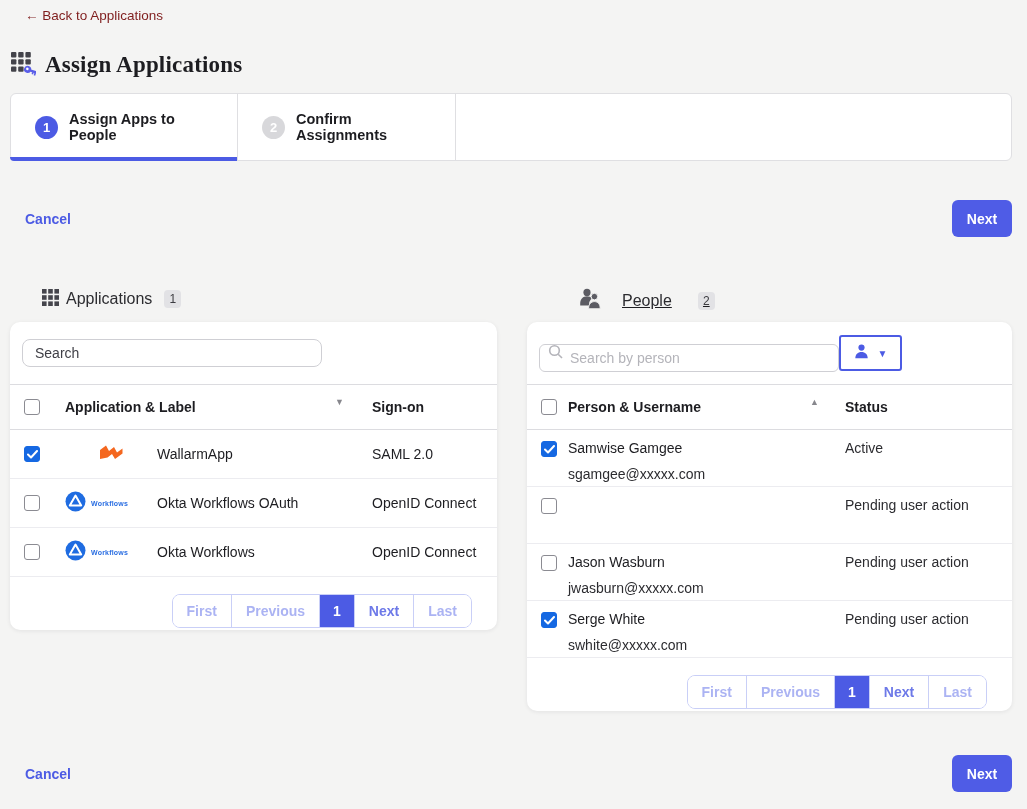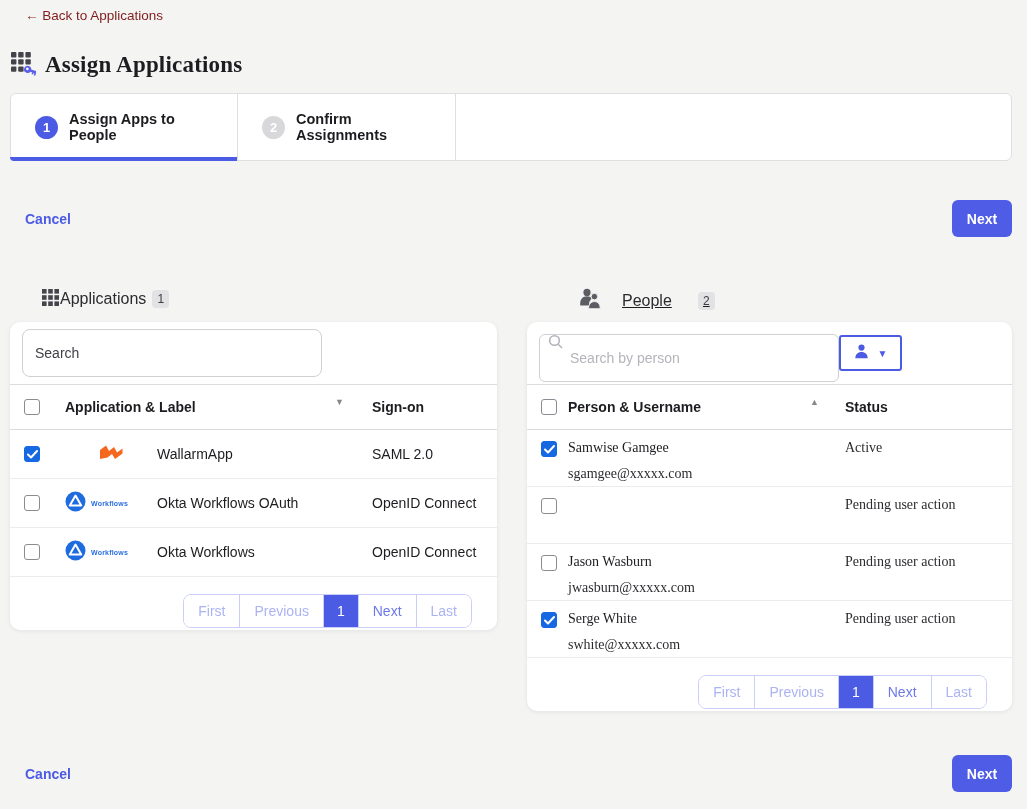--- a/index.html
+++ b/index.html
@@ -29,68 +29,68 @@
   .step-circle { width:23px; height:23px; border-radius:50%; display:flex; align-items:center; justify-content:center; font-size:13px; font-weight:bold; color:#fff; flex:0 0 auto; }
   .step-circle.active { background:#4c5be4; }
   .step-circle.inactive { background:#d8d8db; }
   .tab.active:after { content:""; position:absolute; left:-1px; right:0; bottom:-1px; height:4px; background:#4c5be4; border-bottom-left-radius:4px; }
 
   
   .link-accent { color:#4c5be4; font-size:14px; font-weight:bold; text-decoration:none; cursor:pointer; }
   .btn-primary { background:#4f5ce6; color:#fff; font-size:14px; font-weight:bold; border:none; border-radius:6px; width:60px; height:37px; cursor:pointer; font-family:inherit; }
 
   
-  .section-head { display:flex; align-items:center; gap:0; }
+  .section-head { display:flex; align-items:center; gap:6px; }
   .section-title { font-size:16px; color:#2c2c30; }
   .count-badge { background:#e2e2e5; color:#3c3c41; font-size:12px; border-radius:4px; min-width:17px; height:18px; padding:0 4px; display:flex; align-items:center; justify-content:center; margin-left:6px; }
 
   
   .panel { background:#fff; border-radius:10px; box-shadow:0 1px 4px rgba(29,29,33,.08); overflow:hidden; }
   .panel-left  { left:10px;  top:322px; width:487px; height:308px; }
   .panel-right { left:527px; top:322px; width:485px; height:389px; }
 
   .search-area { height:62px; padding:13px 12px; display:flex; align-items:center; }
-  .search-input { height:48px; border:1px solid #cfcfd4; border-radius:8px; font-size:14px; font-family:inherit; padding:0 12px; color:#b91c1c; outline:none; background:#fff; }
+  .search-input { height:28px; border:1px solid #cfcfd4; border-radius:8px; font-size:14px; font-family:inherit; padding:0 12px; color:#b91c1c; outline:none; background:#fff; }
   .search-input.left { width:300px; }
   .search-input.left::placeholder { color:#3f3f46; opacity:1; }
   .search-wrap { position:relative; }
   .search-input.right { width:300px; padding-left:30px; border-radius:6px;margin-top:9px; }
   .search-input.right::placeholder { color:#b4b4ba; opacity:1; }
   .mag-icon { position:absolute; left:9px; top:9px; }
   .person-dd-btn { width:63px; height:36px; margin-left:0px; background:#fff; border:2px solid #4c5be4; border-radius:3px; display:flex; align-items:center; justify-content:center; gap:9px; cursor:pointer; }
   .dd-caret { color:#4c5be4; font-size:10px; }
 
   
   .thead { height:46px; border-top:1px solid #dcdce0; border-bottom:1px solid #dcdce0; display:flex; align-items:center; position:relative; font-weight:bold; font-size:14px; }
   .col-check { width:16px; margin-left:14px; }
   .sort-caret { position:absolute; color:#87878d; font-size:9px; top:12px; }
 
   .row { display:flex; align-items:center; position:relative; border-bottom:1px solid #ececf0; }
   .row-app { height:49px; }
-  .row-person { height:57px; align-items:flex-start;font-family:Liberation Serif, serif; }
+  .row-person { height:57px; align-items:flex-start; }
   .app-logo-block { width:92px; margin-left:25px; display:flex; align-items:center; justify-content:flex-start; gap:5px; }
   .app-name { font-size:14px; color:#1d1d21; }
   .cell-signon { position:absolute; left:362px; font-size:14px; color:#1d1d21; }
   .wf-text { font-size:7px; font-weight:bold; color:#2a6ee2; letter-spacing:.2px; }
   .person-cell { margin-left:11px; padding-top:8px; }
   .person-name { font-size:14px; color:#1d1d21; line-height:20px; margin-bottom:8px; }
   .person-email { font-size:14px; color:#2c2c30; }
   .cell-status { position:absolute; left:318px; top:10px; font-size:14px; color:#2c2c30; }
   .row-person .col-check { margin-top:11px; }
 
   
   .cb { width:16px; height:16px; border:1.5px solid #8b8b92; border-radius:3px; background:#fff; display:inline-flex; align-items:center; justify-content:center; cursor:pointer; flex:0 0 auto; }
   .cb.checked { background:#1568e2; border-color:#1568e2; }
   .cb svg { display:none; }
   .cb.checked svg { display:block; }
 
   
   .pag-area { display:flex; justify-content:flex-end; padding:17px 25px 0 0; }
   .pager { display:flex; border:1px solid #c9cff7; border-radius:8px; overflow:hidden; background:#fff; height:34px; }
-  .pg-btn { display:flex; align-items:center; justify-content:center; font-size:14px; font-weight:normal; padding:0 14px; border-left:1px solid #c9cff7; color:#abb3f3; cursor:pointer; background:#fff; }
+  .pg-btn { display:flex; align-items:center; justify-content:center; font-size:14px; font-weight:bold; padding:0 14px; border-left:1px solid #c9cff7; color:#abb3f3; cursor:pointer; background:#fff; }
   .pg-btn:first-child { border-left:none; }
   .pg-btn.enabled { color:#6d79e8; }
   .pg-btn.current { background:#4c5be4; color:#fff; padding:0 13px; }
 </style>
 </head>
 <body>
 
 <a class="abs back-link">← Back to Applications</a>
 
 <div class="abs title-row">

